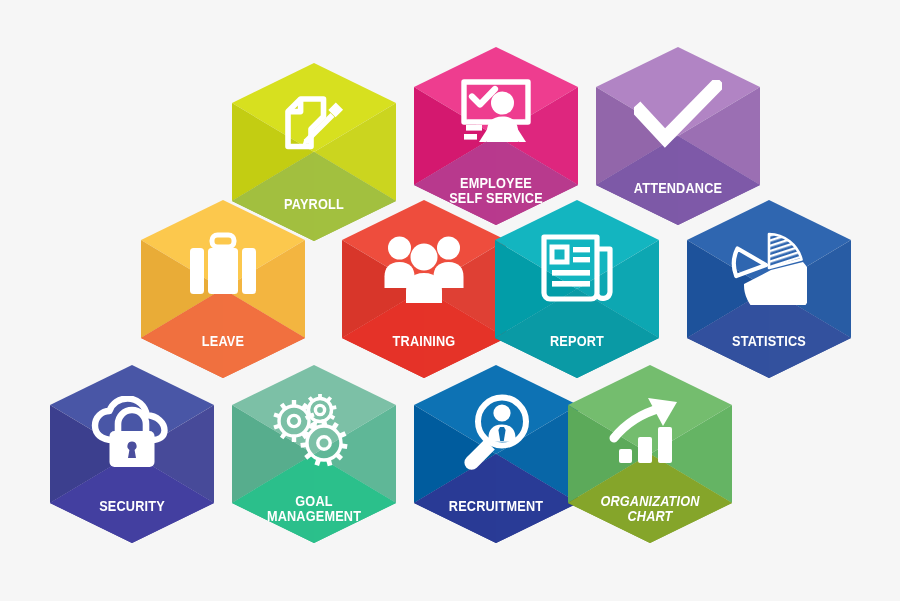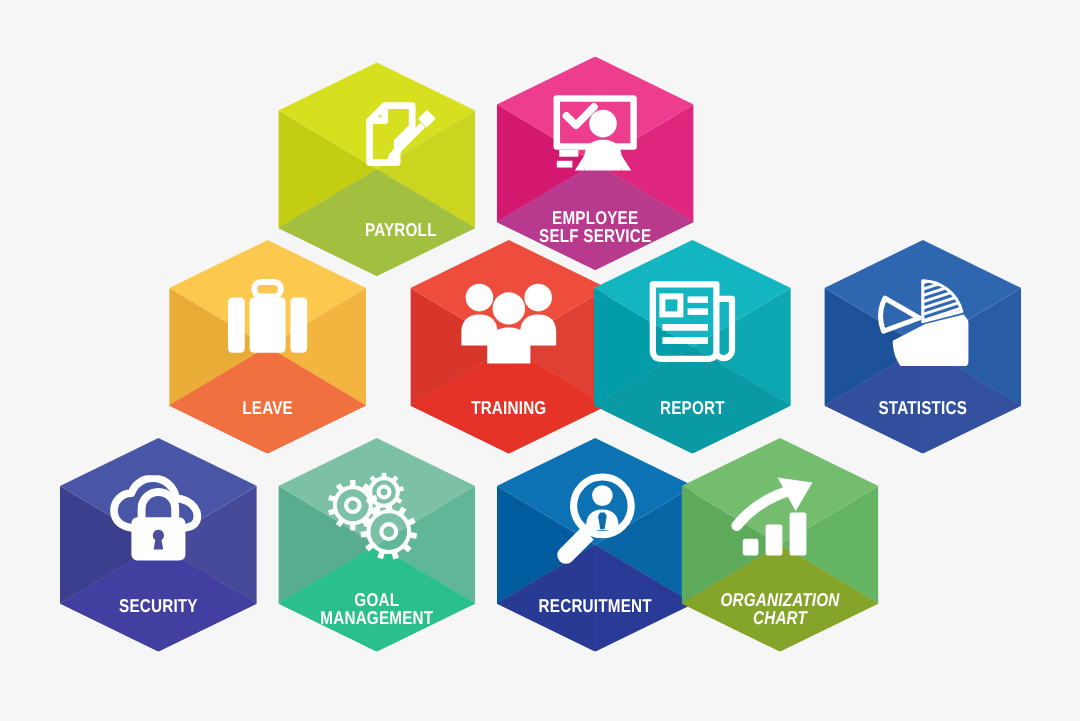--- a/index.html
+++ b/index.html
@@ -43,21 +43,21 @@
     transform:scaleX(0.82);
     text-shadow:0 0 1px rgba(0,0,0,0.05);
     font-family:"Liberation Sans Narrow","Liberation Sans","DejaVu Sans Condensed",sans-serif;
   }
   .hex.two-line .label{bottom:20px;}
 </style>
 </head>
 <body>
 
 <div id="board">
-    <div class="hex" style="left: 232px; top: 52px; padding-left: 40px;">
+    <div class="hex" style="left: 232px; top: 63px;">
       <div>
   <svg class="facets" width="164" height="178" viewBox="0 0 164 178">
     <polygon points="82,0 164,40 82,89 0,40" fill="#d7e01f"></polygon>
     <polygon points="0,40 82,89 0,138" fill="#c3cd12"></polygon>
     <polygon points="164,40 82,89 164,138" fill="#cbd51f"></polygon>
     <polygon points="0,138 82,89 82,178" fill="#94b231"></polygon>
     <polygon points="164,138 82,89 82,178" fill="#9ebc3b"></polygon>
     <polygon points="0,138 82,89 164,138 82,178" fill="#a2c03f" opacity="0.96"></polygon>
   </svg>
       </div>
@@ -95,20 +95,40 @@
       <path d="M45.5 38.5c-11 0-15.5 6.6-15.5 14.6V64h31V53.1c0-8-4.5-14.6-15.5-14.6z" fill="#fff"></path>
       <path d="M31 50 L22 64 H29.5 L34.5 52 Z" fill="#fff"></path>
       <path d="M60 50 L69 64 H61.5 L56.5 52 Z" fill="#fff"></path>
       <rect x="9" y="47" width="16" height="5.6" fill="#fff"></rect>
       <rect x="7" y="56" width="13" height="5.6" fill="#fff"></rect>
     </svg>
       </div>
       <div class="label">
         <div>EMPLOYEE</div>
         <div>SELF SERVICE</div>
+      </div>
+    </div>
+    <div class="hex" style="left: 596px; top: 47px;">
+      <div>
+  <svg class="facets" width="164" height="178" viewBox="0 0 164 178">
+    <polygon points="82,0 164,40 82,89 0,40" fill="#b184c4"></polygon>
+    <polygon points="0,40 82,89 0,138" fill="#9266aa"></polygon>
+    <polygon points="164,40 82,89 164,138" fill="#9b6fb3"></polygon>
+    <polygon points="0,138 82,89 82,178" fill="#704b9a"></polygon>
+    <polygon points="164,138 82,89 82,178" fill="#7a55a4"></polygon>
+    <polygon points="0,138 82,89 164,138 82,178" fill="#7e59a8" opacity="0.96"></polygon>
+  </svg>
+      </div>
+      <div class="icon">
+    <svg width="88" height="70" viewBox="0 0 88 70">
+      <path d="M6 31 L31 58 L82 6" fill="none" stroke="#fff" stroke-width="13.5" stroke-linecap="square" stroke-linejoin="miter"></path>
+    </svg>
+      </div>
+      <div class="label">
+        <div>ATTENDANCE</div>
       </div>
     </div>
     <div class="hex" style="left: 141px; top: 200px;">
       <div>
   <svg class="facets" width="164" height="178" viewBox="0 0 164 178">
     <polygon points="82,0 164,40 82,89 0,40" fill="#fcc84d"></polygon>
     <polygon points="0,40 82,89 0,138" fill="#e9ac37"></polygon>
     <polygon points="164,40 82,89 164,138" fill="#f3b540"></polygon>
     <polygon points="0,138 82,89 82,178" fill="#e26232"></polygon>
     <polygon points="164,138 82,89 82,178" fill="#ec6c3c"></polygon>

